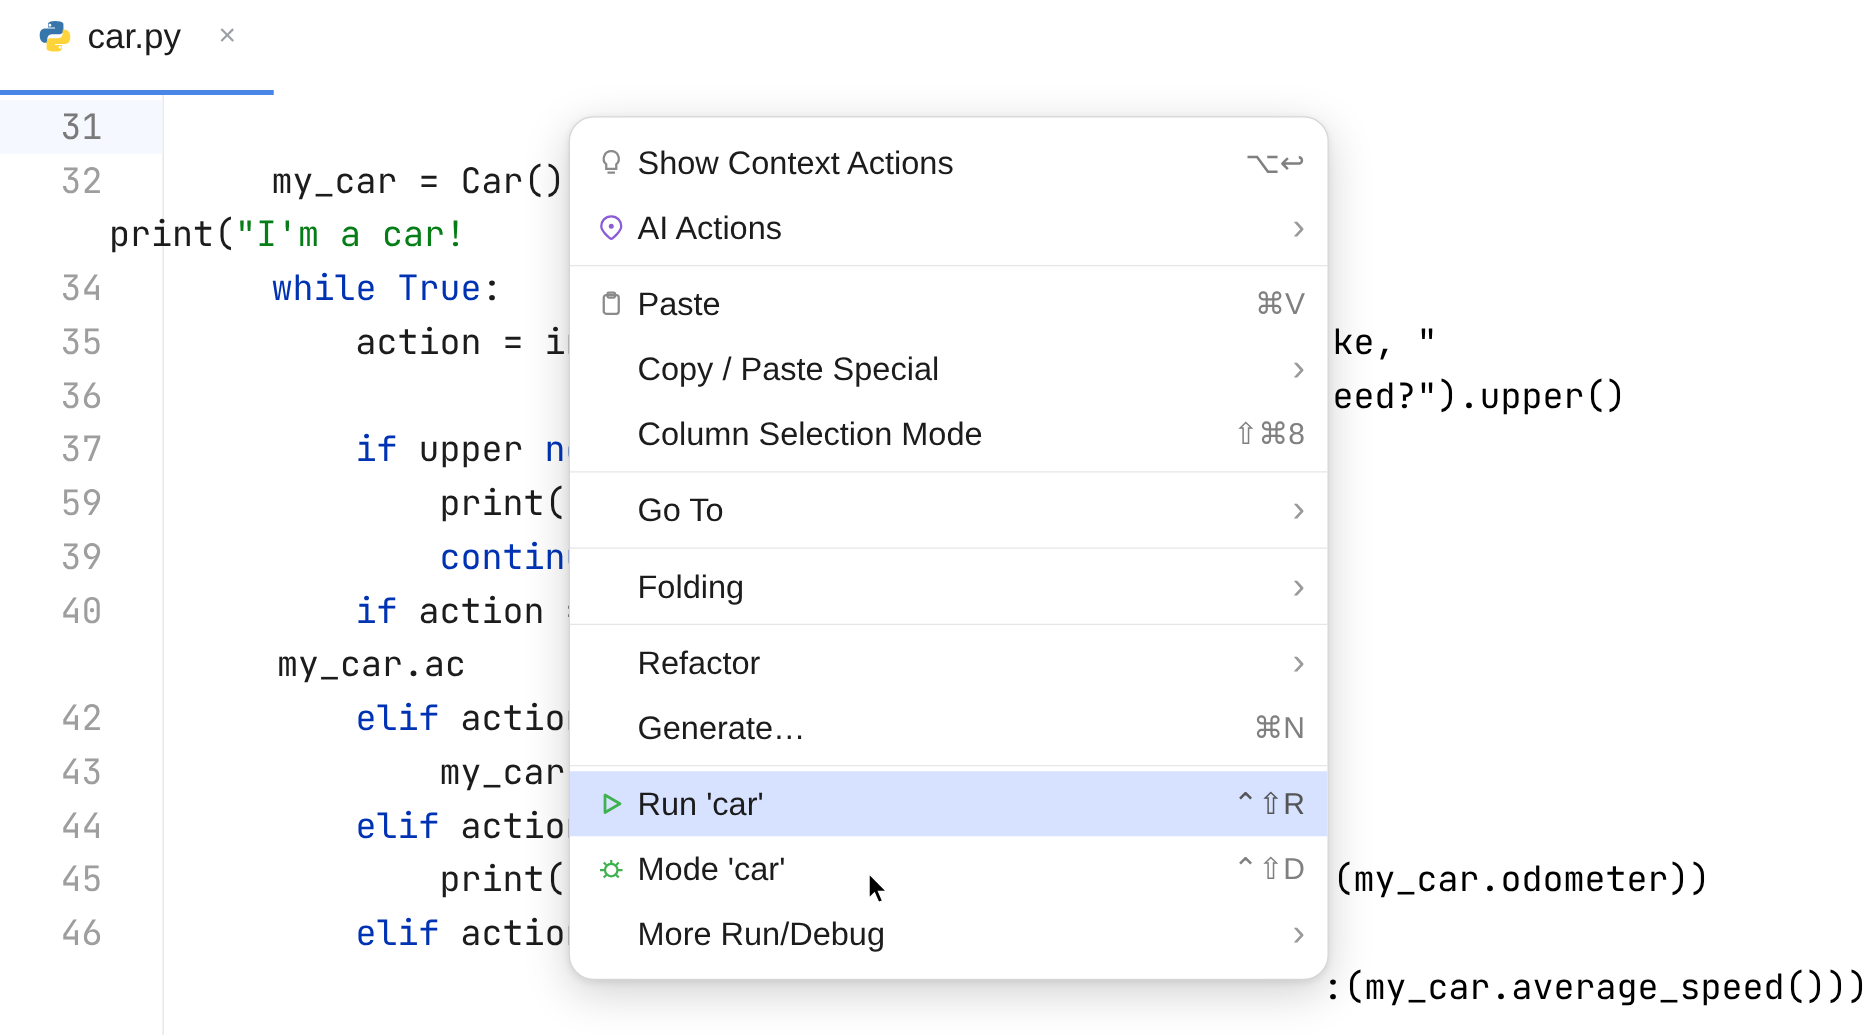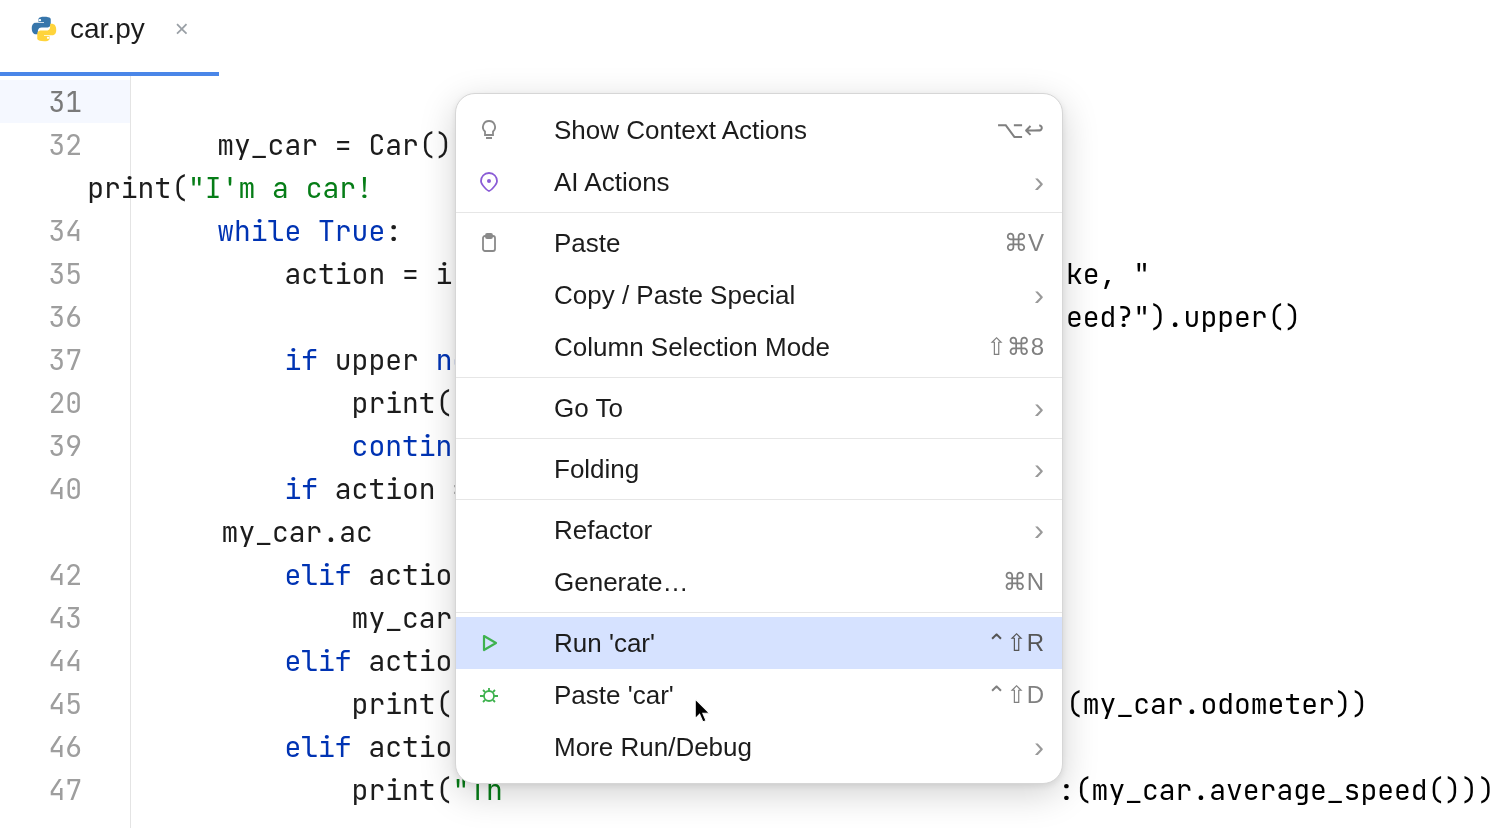--- a/index.html
+++ b/index.html
@@ -36,21 +36,20 @@
     box-shadow: 0 10px 36px rgba(0,0,0,0.18), 0 2px 6px rgba(0,0,0,0.08);
     overflow: hidden; font-size: 26px;
     padding: 6px 0;
   }
   .menu-group { border-bottom: 1px solid #e6e6e6; padding: 4px 0; }
   .menu-group:last-child { border-bottom: none; }
   .menu-item {
     display: flex; align-items: center;
     height: 52px; padding: 0 18px 0 16px; cursor: pointer;
     color: #1c1c1c;
-    gap: 44px;
   }
   .menu-item:hover, .menu-item.highlight { background: #d6e2ff; }
   .mi-icon { width: 34px; height: 28px; display: flex; align-items: center; justify-content: center; flex-shrink: 0; }
   .mi-label { flex: 1 1 auto; padding-left: 4px; }
   .mi-short { color: #808080; font-size: 24px; white-space: nowrap; }
   .mi-sub { color: #9a9a9a; }
   .menu-item.highlight .mi-short { color: #555; }
 
   
   .mouse-cursor { position:absolute; top:698px; left:694px; width:22px; height:26px; z-index:50; }
@@ -95,21 +94,21 @@
     </div>
     <div class="line-row">
       <div class="gutter">36</div>
       <div class="code"><span>            </span></div>
     </div>
     <div class="line-row">
       <div class="gutter">37</div>
       <div class="code"><span>        </span><span class="kw">if </span><span>upper </span><span class="kw">not</span></div>
     </div>
     <div class="line-row">
-      <div class="gutter">20</div>
+      <div class="gutter">59</div>
       <div class="code"><span>            </span><span>print(</span><span class="str">"I</span></div>
     </div>
     <div class="line-row">
       <div class="gutter">39</div>
       <div class="code"><span>            </span><span class="kw">continue</span></div>
     </div>
     <div class="line-row">
       <div class="gutter">40</div>
       <div class="code"><span>        </span><span class="kw">if </span><span>action == </span></div>
     </div>
@@ -129,24 +128,20 @@
       <div class="code"><span>        </span><span class="kw">elif </span><span>action =</span></div>
     </div>
     <div class="line-row">
       <div class="gutter">45</div>
       <div class="code"><span>            </span><span>print(</span><span class="str">"Th</span></div>
     </div>
     <div class="line-row">
       <div class="gutter">46</div>
       <div class="code"><span>        </span><span class="kw">elif </span><span>action =</span></div>
     </div>
-    <div class="line-row">
-      <div class="gutter">47</div>
-      <div class="code"><span>            </span><span>print(</span><span class="str">"Th</span></div>
-    </div>
   </div>
 
 <div class="context-menu" id="ctx">
     <div class="menu-group">
       <div class="menu-item">
         <span class="mi-icon">
           <svg width="24" height="24" viewBox="0 0 24 24">
             <path fill="none" stroke="#8a8a8a" stroke-width="1.8" d="M12 3a6 6 0 0 0-4 10.5V17h8v-3.5A6 6 0 0 0 12 3zM9 20h6"></path>
           </svg>
         </span>
@@ -222,21 +217,21 @@
         <span class="mi-label">Run 'car'</span>
         <span class="mi-short">⌃⇧R</span>
       </div>
       <div class="menu-item">
         <span class="mi-icon">
           <svg width="24" height="24" viewBox="0 0 24 24">
             <circle cx="12" cy="13" r="5" fill="none" stroke="#3fb24f" stroke-width="1.8"></circle>
             <path stroke="#3fb24f" stroke-width="1.8" d="M12 8V5M7 13H3M21 13h-4M6 7l2 2M18 7l-2 2M6 19l2-2M18 19l-2-2"></path>
           </svg>
         </span>
-        <span class="mi-label">Paste 'car'</span>
+        <span class="mi-label">Mode 'car'</span>
         <span class="mi-short">⌃⇧D</span>
       </div>
       <div class="menu-item">
         <span class="mi-icon"></span>
         <span class="mi-label">More Run/Debug</span>
         <span class="mi-short mi-sub" style="font-size: 30px;">›</span>
       </div>
     </div>
   </div>
 

